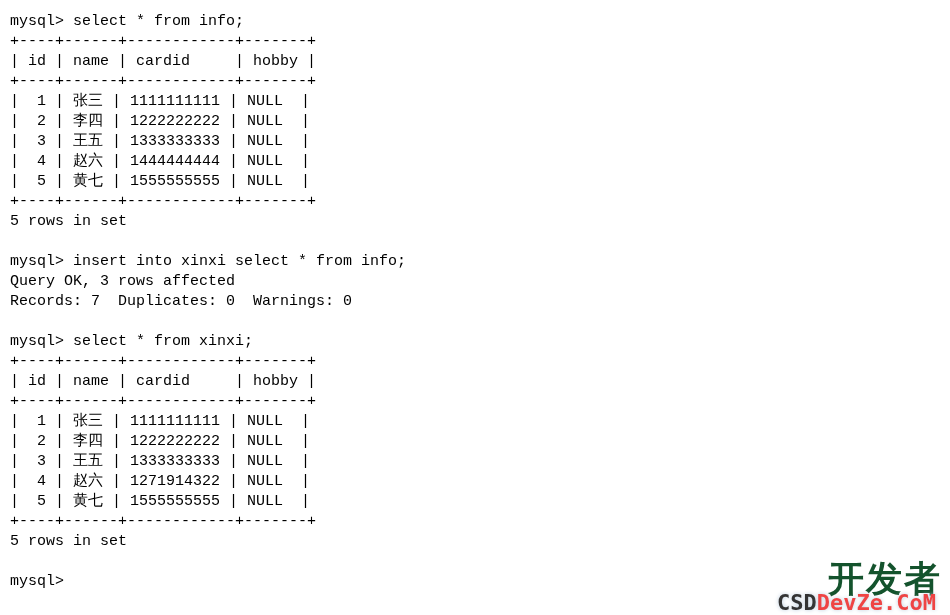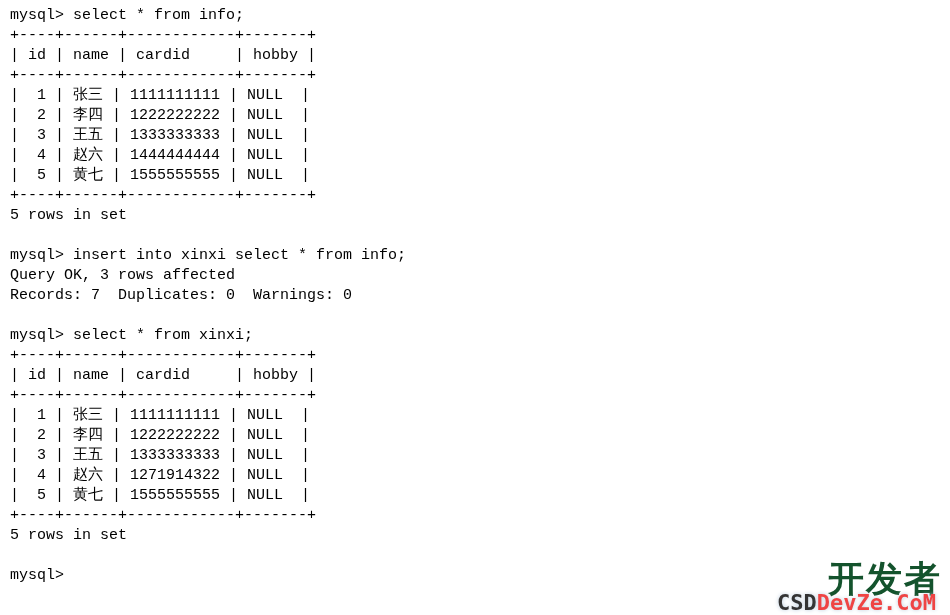--- a/index.html
+++ b/index.html
@@ -1,19 +1,19 @@
 <!DOCTYPE html>
 <html><head>
 <meta charset="utf-8">
 <style>
   html,body{margin:0;padding:0;background:#fff;}
   body{width:950px;height:615px;position:relative;
        font-family:"Consolas","Courier New",monospace;
        font-size:15px;color:#000;line-height:20px;}
-  .term{padding:6px 10px;white-space:pre;}
+  .term{padding:12px 10px;white-space:pre;}
   .watermark-cn{
     position:absolute;right:8px;bottom:26px;
     font-family:"SimSun","Songti SC",serif;font-size:36px;
     color:#14532d;font-weight:bold;letter-spacing:2px;
     pointer-events:none;
   }
   .watermark-en{
     position:absolute;right:14px;bottom:2px;
     font-family:"Consolas",monospace;font-size:22px;
     color:#333;font-weight:bold;pointer-events:none;

